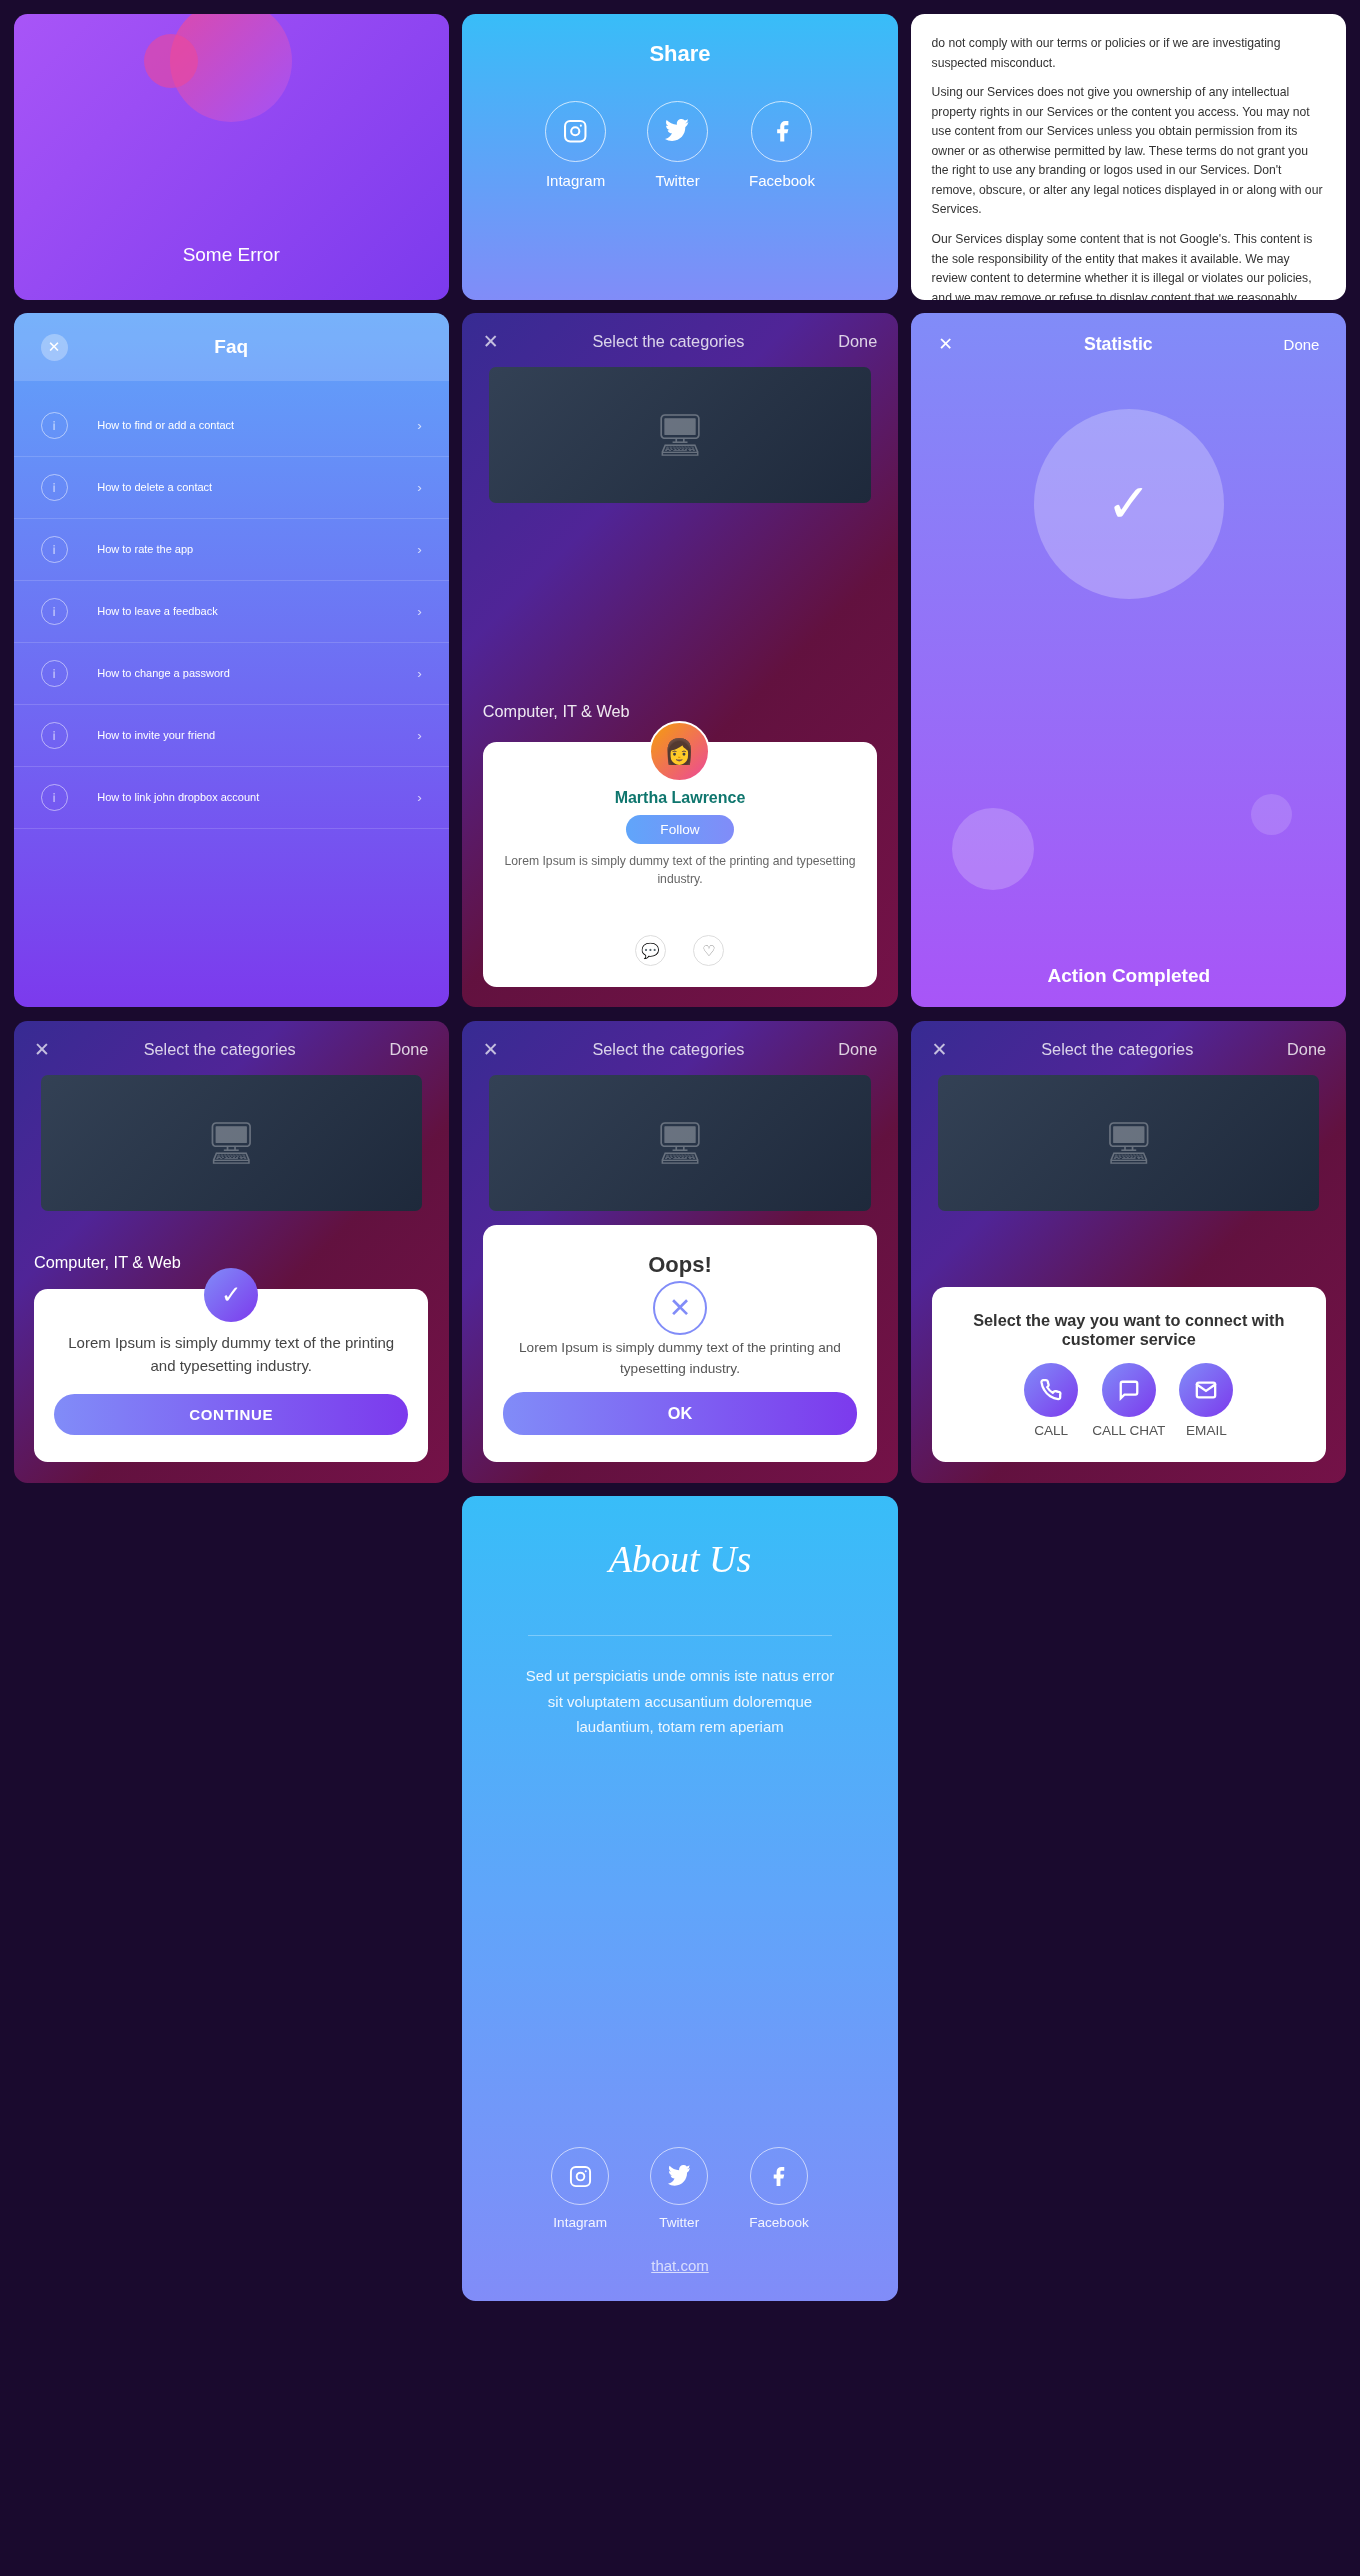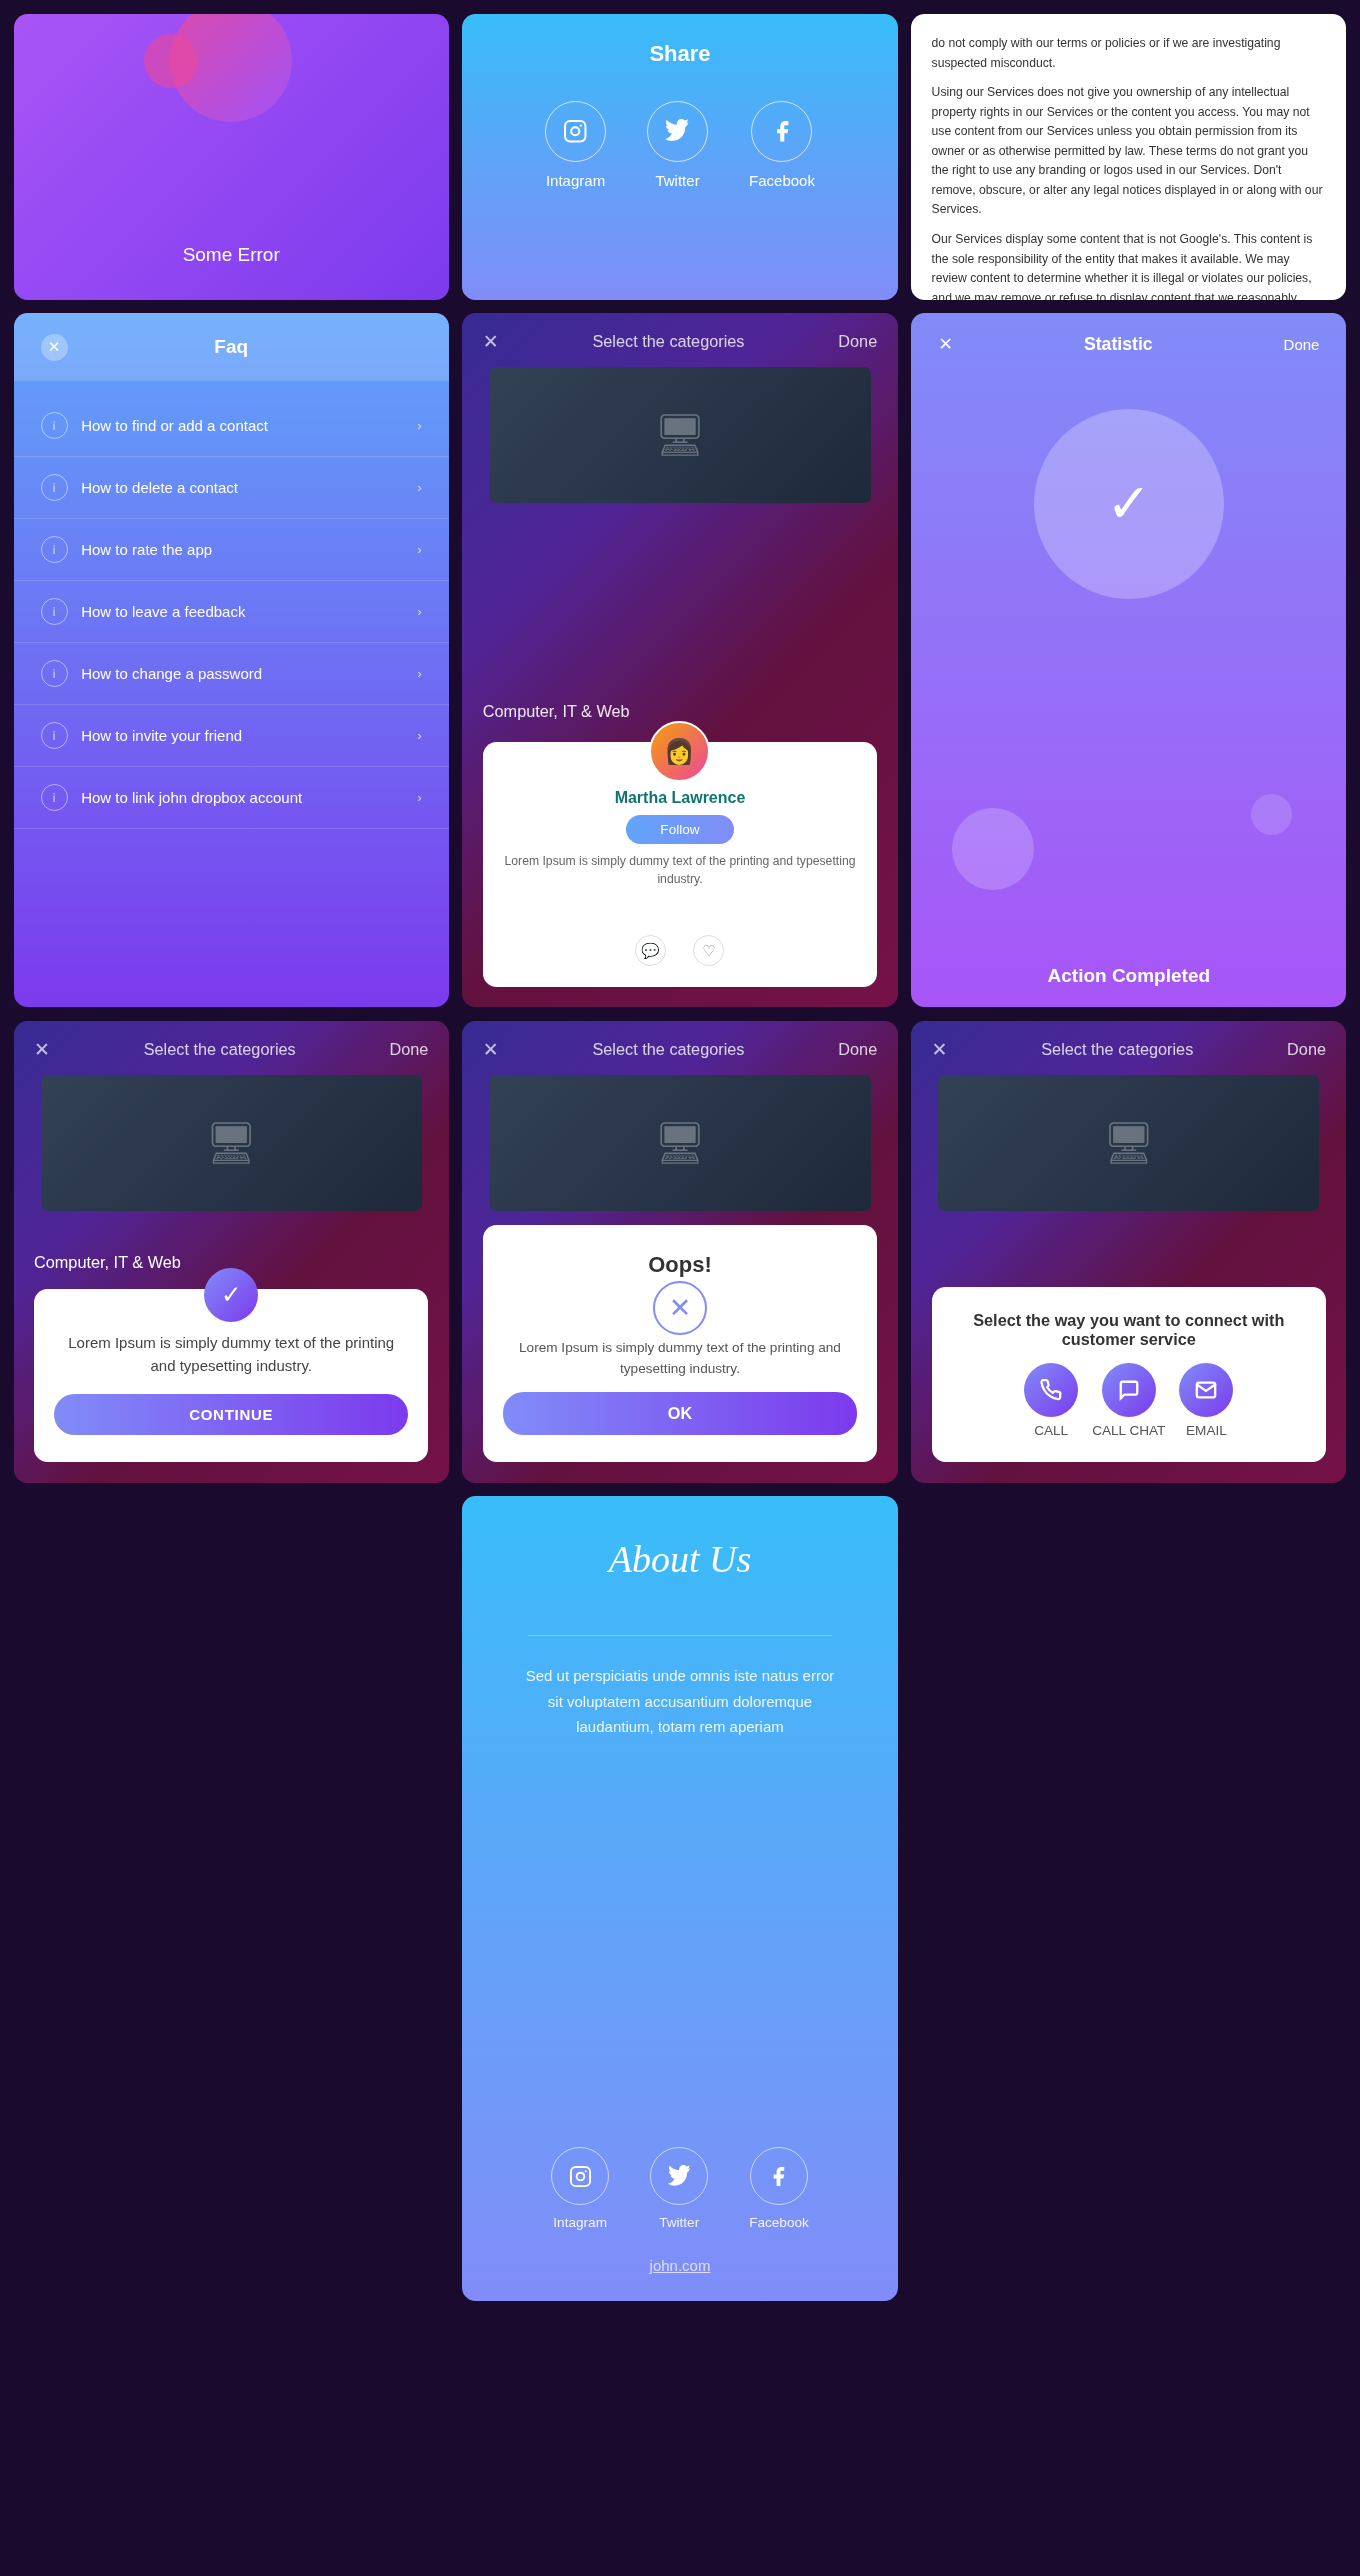--- a/index.html
+++ b/index.html
@@ -172,22 +172,23 @@
       display: flex;
       align-items: center;
       justify-content: center;
       color: rgba(255,255,255,0.7);
       font-size: 12.2px;
       margin-right: 13.6px;
       flex-shrink: 0;
     }
     .faq-item-text {
       color: white;
-      font-size: 15px;
+      font-size: 11px;
       flex: 1;
+      margin-left: 16px;
     }
     .faq-chevron {
       color: rgba(255,255,255,0.7);
       font-size: 13.6px;
     }
 
     
     .card-profile-overlay {
       height: 694px;
       position: relative;
@@ -888,17 +889,17 @@
       </div>
       <div class="about-social-item">
         <div class="about-social-circle">
           <svg width="23" height="23" viewBox="0 0 24 24" fill="white">
             <path d="M18 2h-3a5 5 0 0 0-5 5v3H7v4h3v8h4v-8h3l1-4h-4V7a1 1 0 0 1 1-1h3z"></path>
           </svg>
         </div>
         <span class="about-social-label">Facebook</span>
       </div>
     </div>
-    <a class="about-link">john.com</a>
+    <a class="about-link">that.com</a>
   </div>
 
 </div>
 
 
 </body></html>

